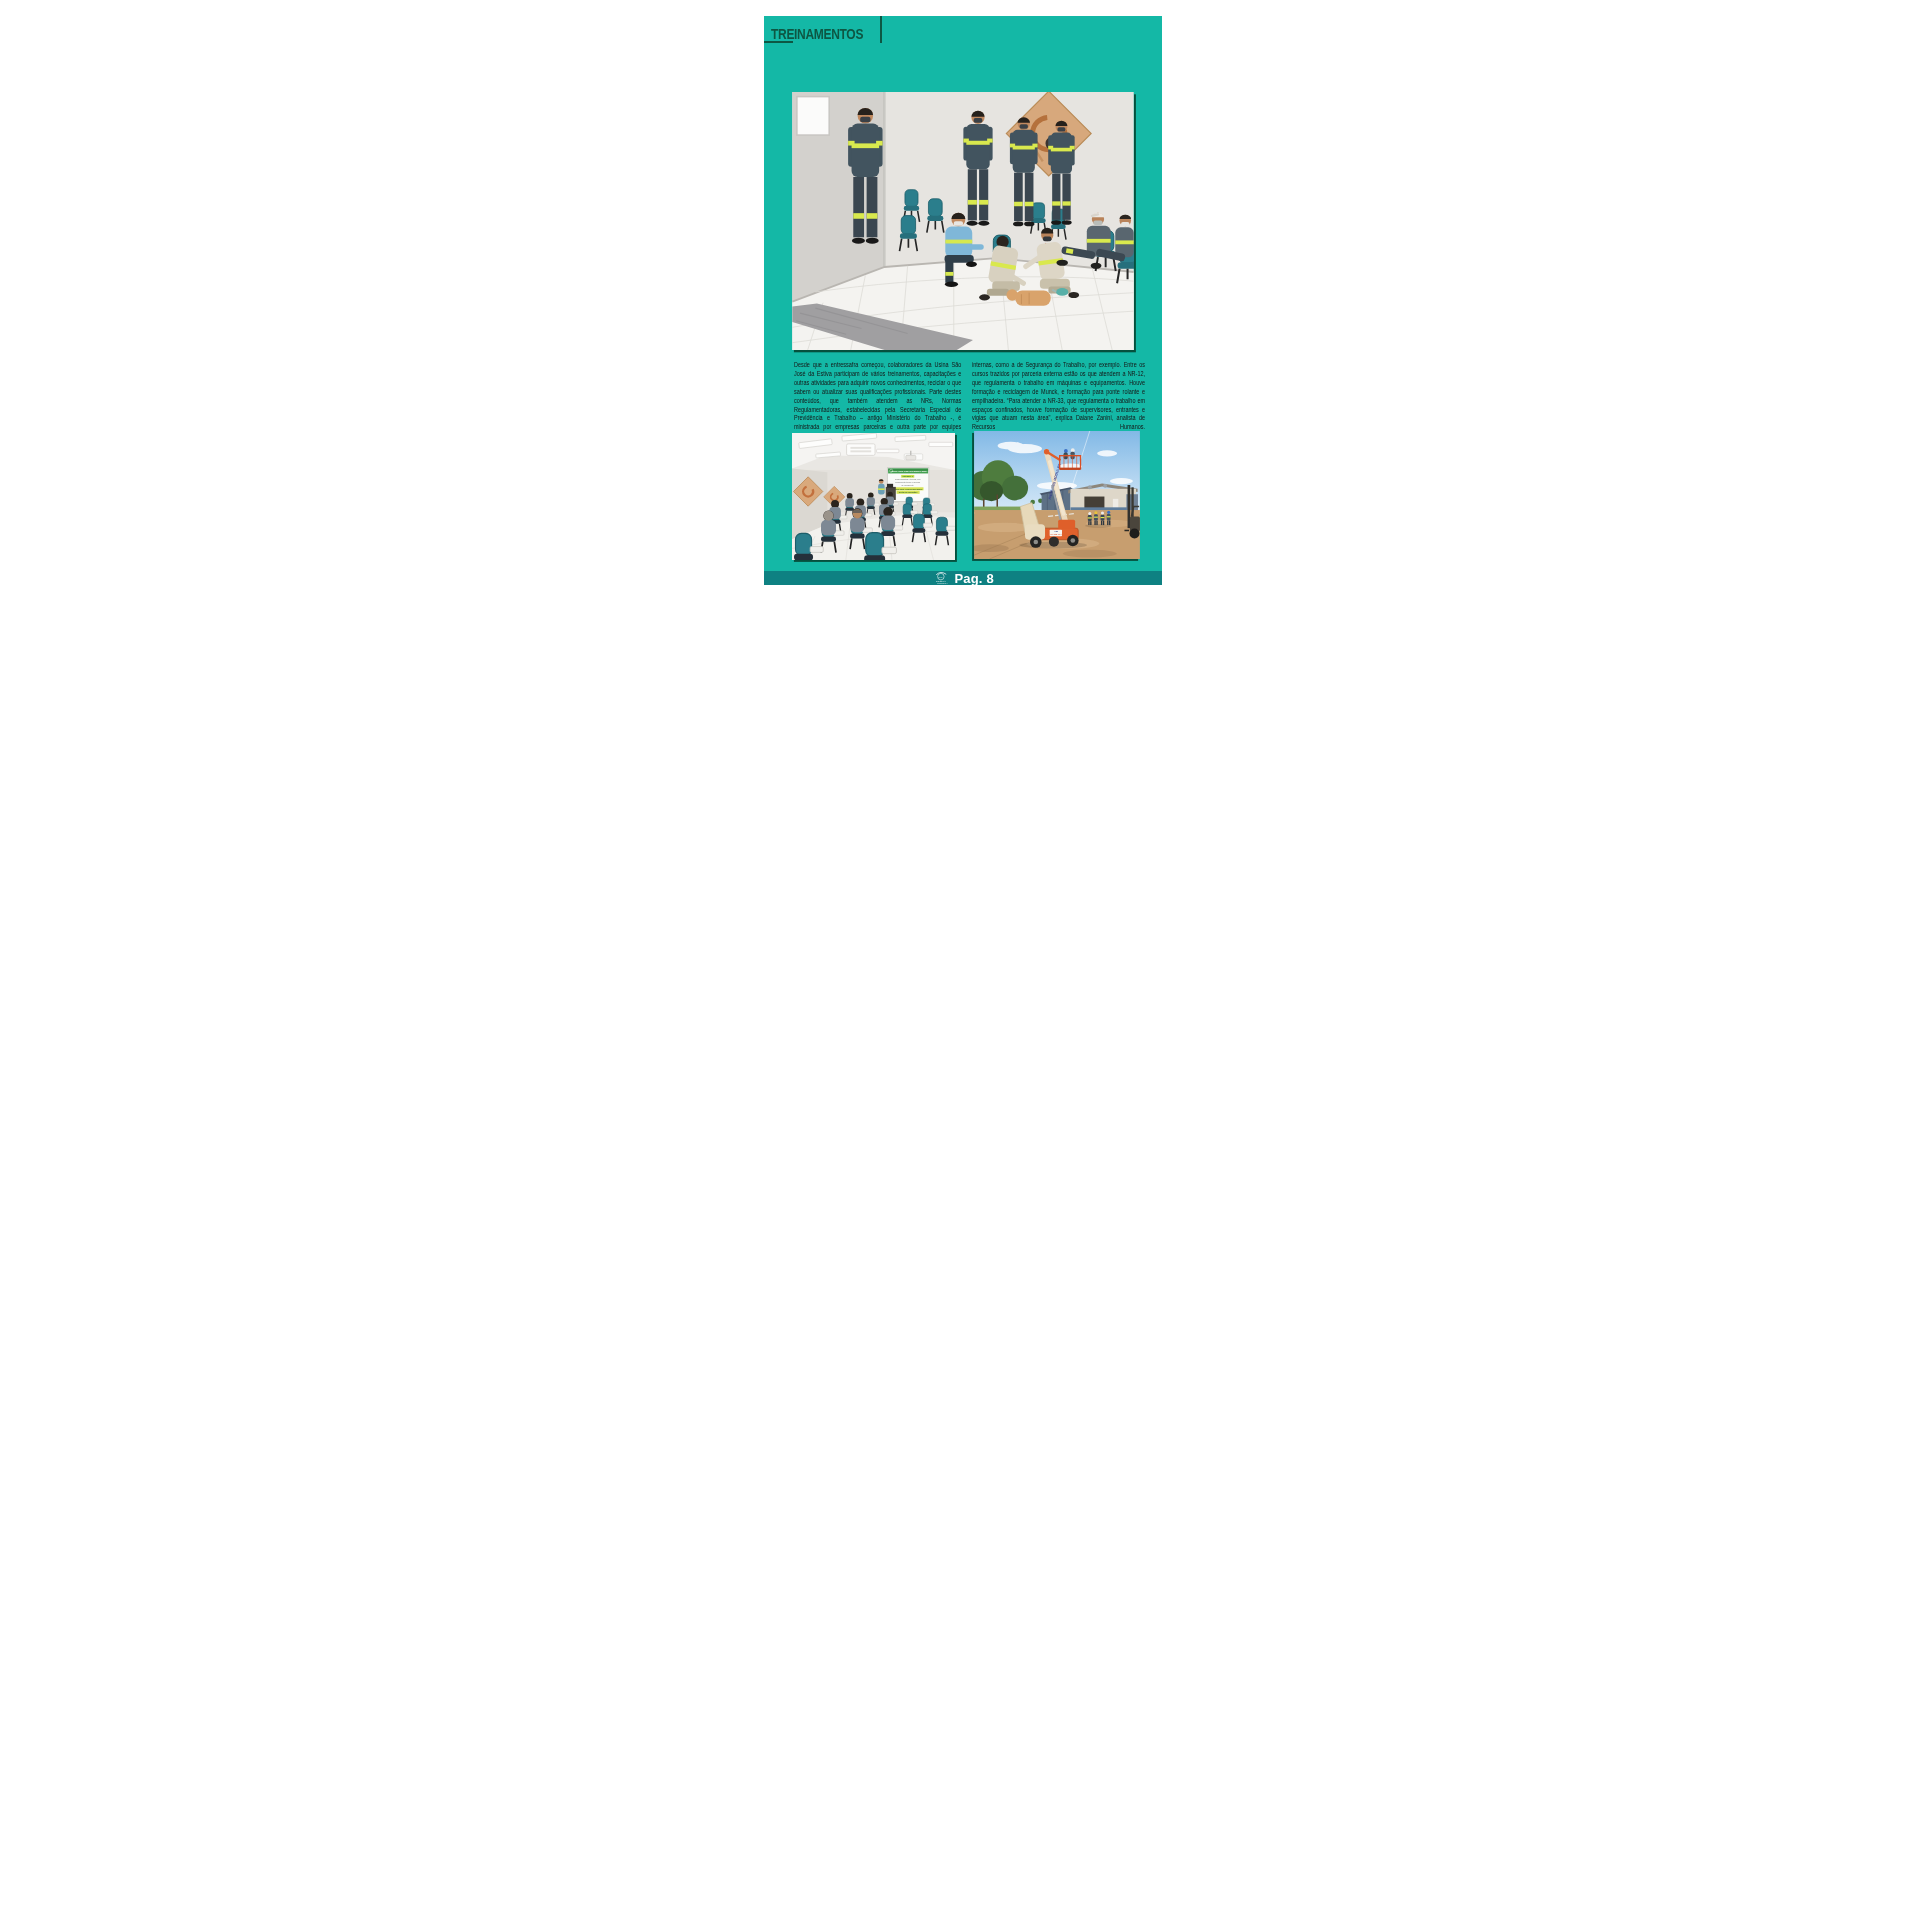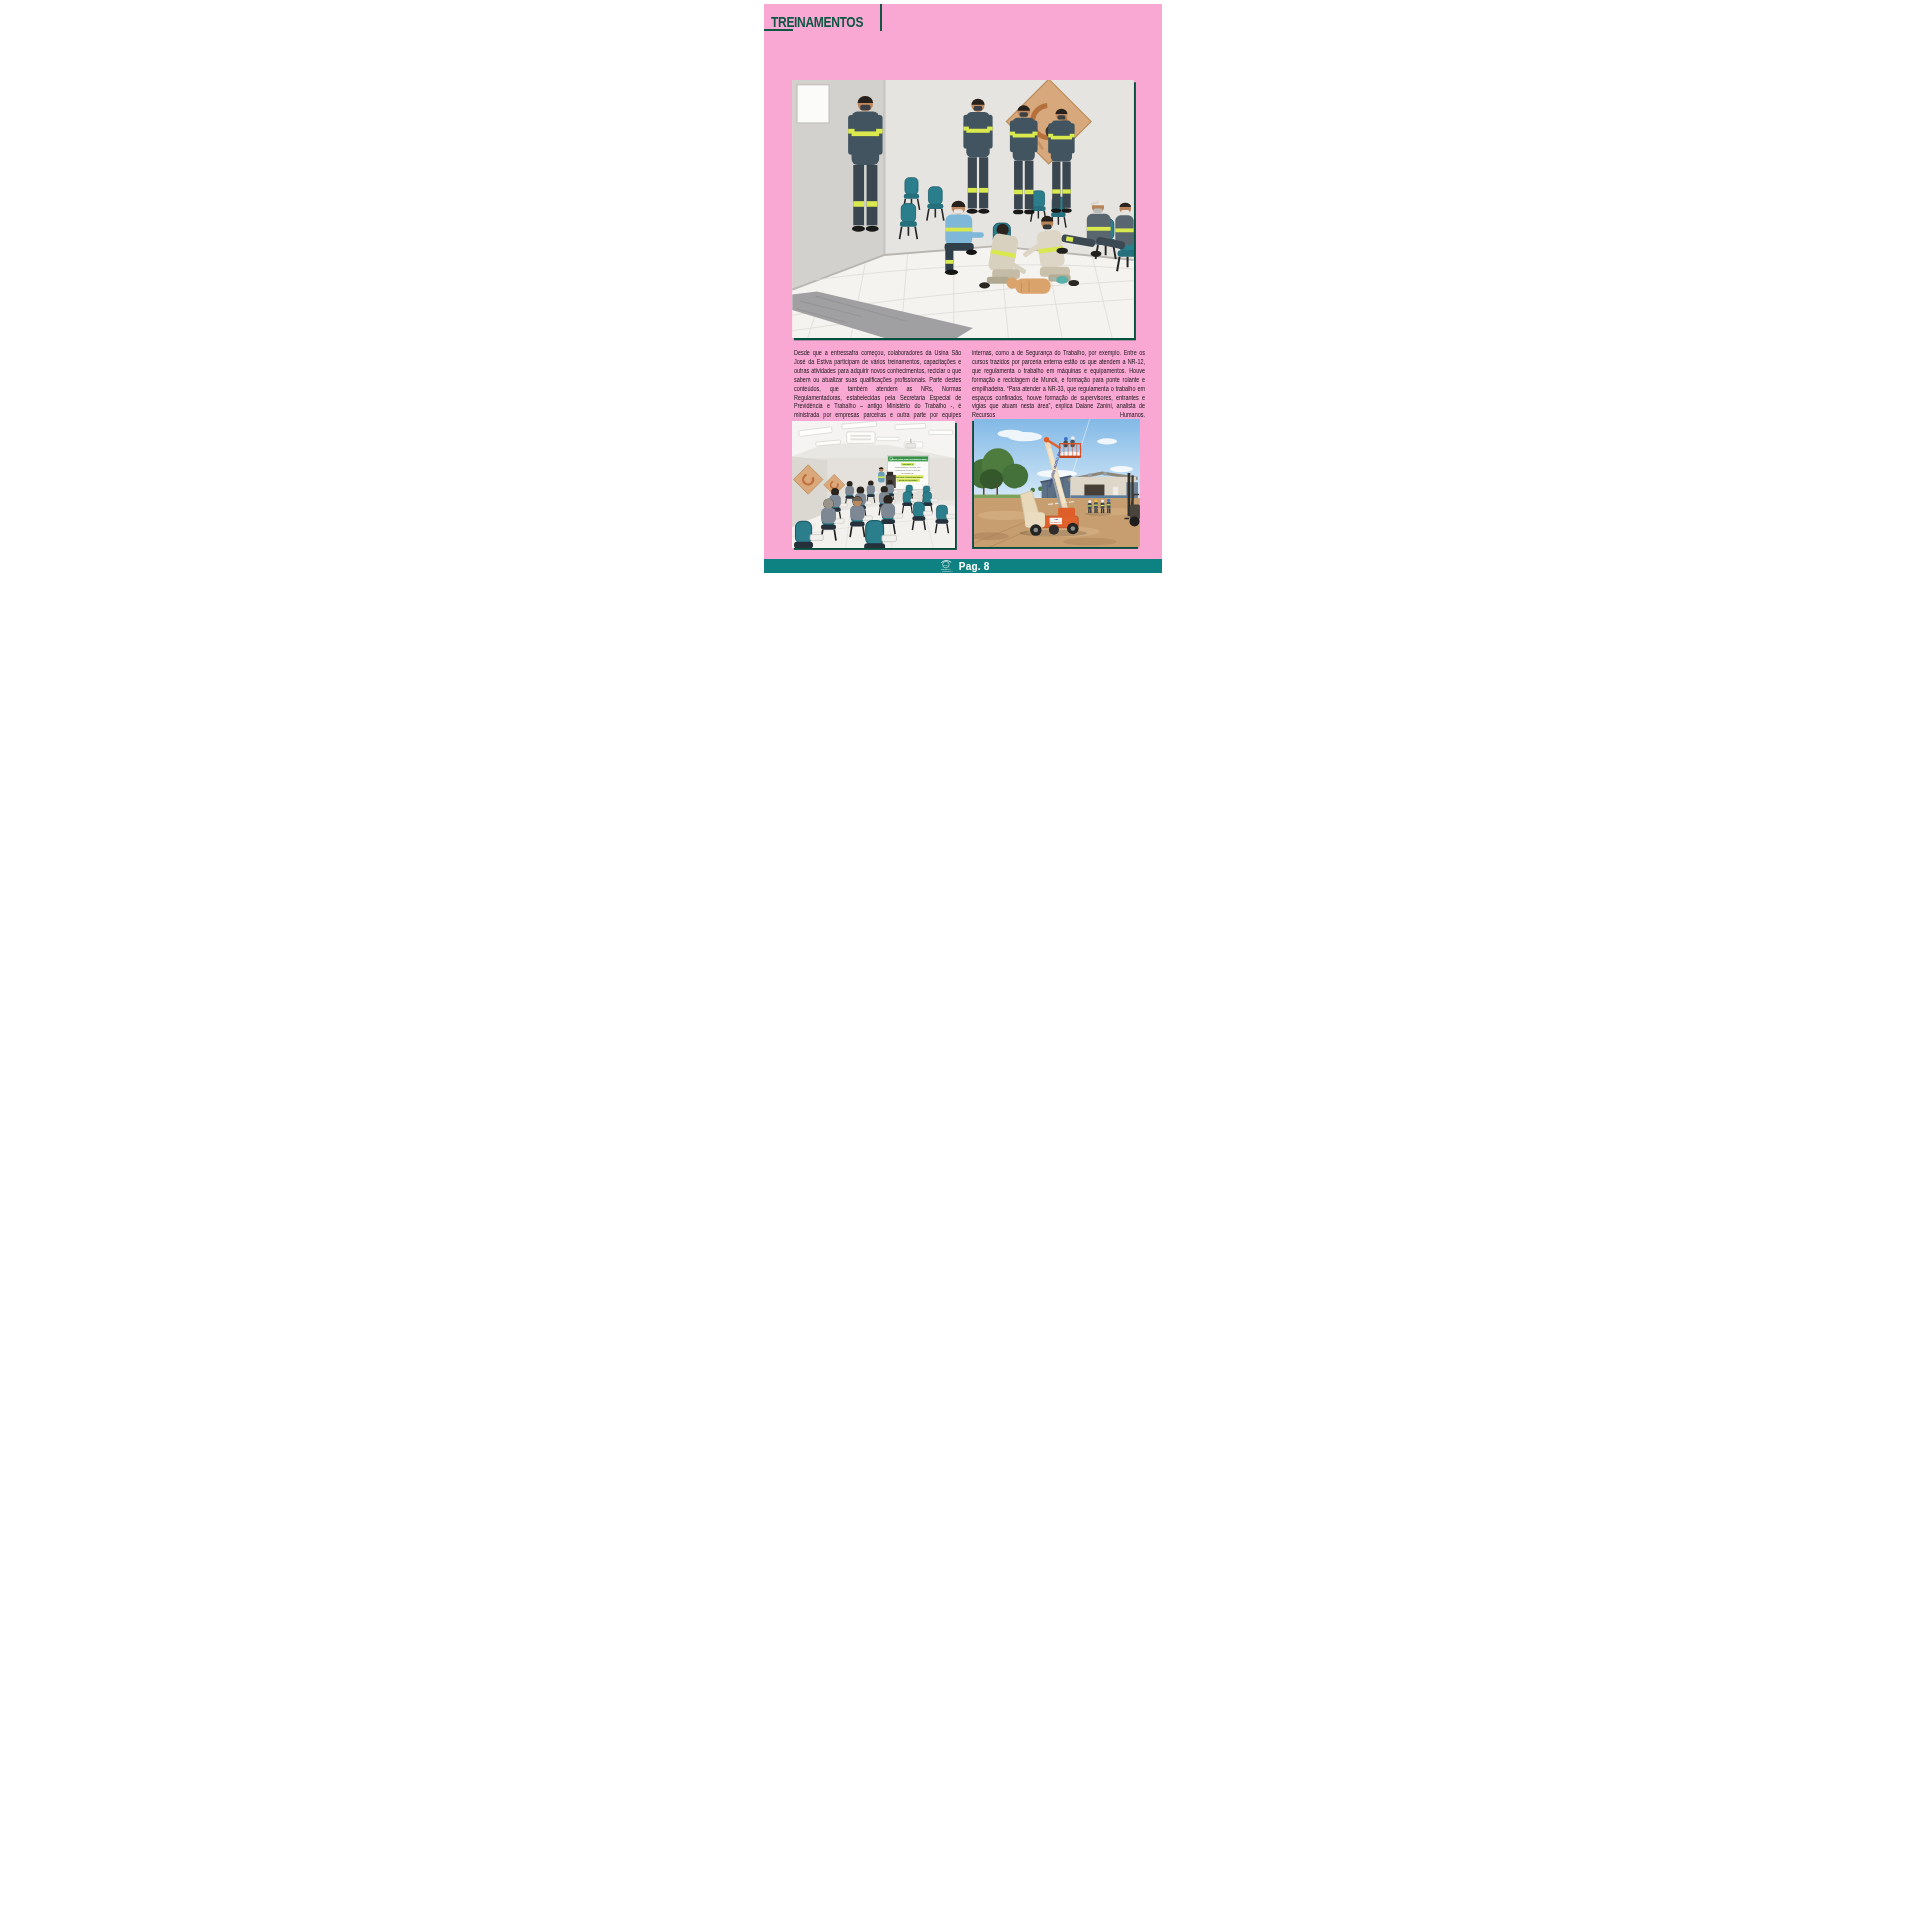--- a/index.html
+++ b/index.html
@@ -1,16 +1,16 @@
 <!DOCTYPE html>
 <html style="font-size:6.2px"><head>
 <meta charset="utf-8">
 <style>
   html,body{margin:0;padding:0;background:#fff;}
-  .page{position:relative;width:398px;height:569px;margin:4px auto;background:#f9a8d4;
+  .page{position:relative;width:398px;height:569px;margin:16px auto;background:#14b8a6;
         font-family:"Liberation Sans",sans-serif;overflow:hidden;}
 
   
   .kicker{position:absolute;left:7.3px;top:10px;margin:0;font-size:15.4px;font-weight:bold;
           color:#0d5743;letter-spacing:-0.4px;line-height:1;white-space:nowrap;
           transform:scaleX(0.78);transform-origin:0 0;}
   .kicker-underline{position:absolute;left:0;top:25px;width:29px;height:1.7px;background:#0d5743;}
   .kicker-bar{position:absolute;left:116px;top:0;width:1.5px;height:27px;background:#0d5743;}
 
   
@@ -32,21 +32,21 @@
 
   
   .col{position:absolute;top:345px;margin:0;color:#161616;font-size:6.7px;line-height:8.9px;
        text-align:justify;text-align-last:justify;transform:scaleX(0.82);transform-origin:0 0;}
   .col-left{left:30px;width:204px;}
   .col-right{left:208px;width:211px;}
 
   
   .footer{position:absolute;left:0;top:555px;width:100%;height:14px;background:#0e8182;
           display:flex;align-items:center;justify-content:center;gap:4.6px;}
-  .footer .pagelabel{color:#ffffff;font-size:10px;font-weight:bold;letter-spacing:0.2px;}
+  .footer .pagelabel{color:#ffffff;font-size:13px;font-weight:bold;letter-spacing:0.2px;}
   .footer svg{display:block;}
 </style>
 </head>
 <body>
 
 <div class="page">
 
   <h2 class="kicker">TREINAMENTOS</h2>
   <div class="kicker-underline"></div>
   <div class="kicker-bar"></div>

